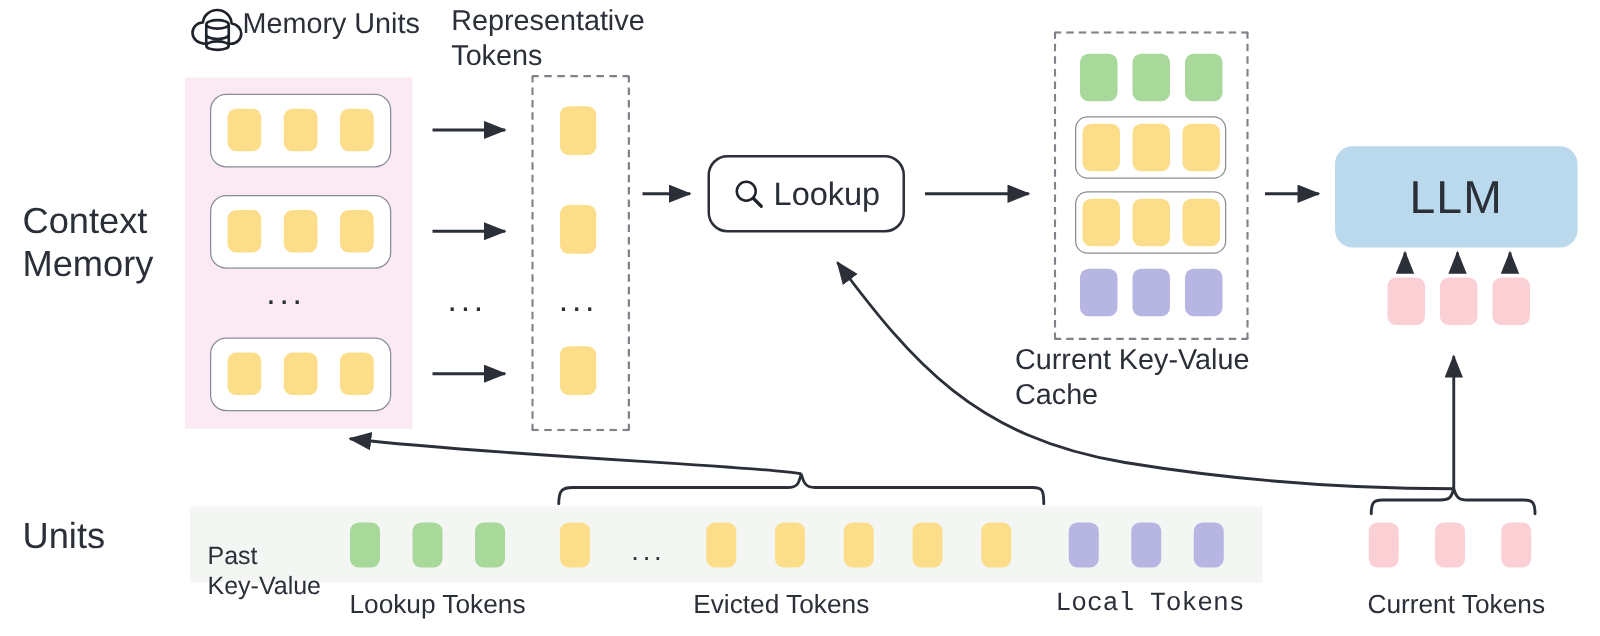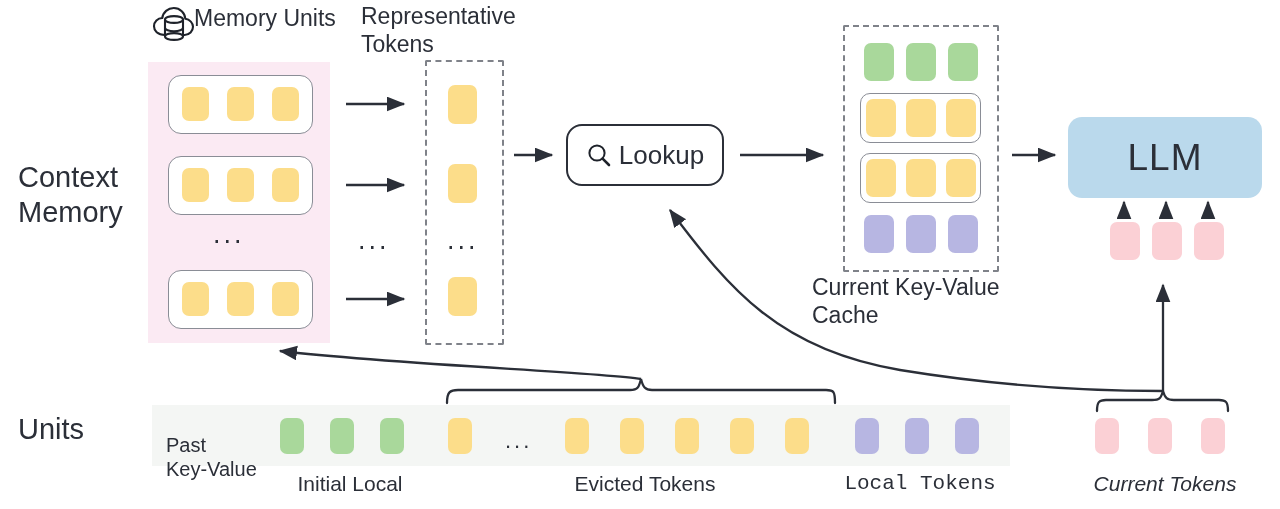--- a/index.html
+++ b/index.html
@@ -86,23 +86,23 @@
 
   
   #inputs-band{left:152px;top:405px;width:858px;height:61px;background:#f4f6f4;}
   #past-kv-label{left:166px;top:413px;font-size:20px;line-height:1.2;margin-top:20px;}
 
   .in-chip{width:24px;height:36px;top:418px;}
   #in-ellipsis{left:505px;top:428px;font-size:22px;letter-spacing:3px;}
 
   .cap{position:absolute;font-size:21px;text-align:center;top:472px;}
   #cap-initial{left:270px;width:160px;}
-  #cap-evicted{left:565px;width:160px;}
+  #cap-evicted{left:545px;width:160px;}
   #cap-local{left:840px;width:160px;font-family:Liberation Mono, monospace;}
-  #cap-current{left:1085px;width:160px;font-style:italic;}
+  #cap-current{left:1085px;width:160px;}
 
   svg.overlay{position:absolute;left:0;top:0;width:1280px;height:509px;
               pointer-events:none;overflow:visible;}
 </style>
 </head>
 <body>
 
 <div class="lbl" id="context-memory-label">Context<br>Memory</div>
 <div class="lbl" id="inputs-label">Units</div>
 
@@ -193,21 +193,21 @@
 <div class="chip chip-y in-chip" style="left:675px"></div>
 <div class="chip chip-y in-chip" style="left:730px"></div>
 <div class="chip chip-y in-chip" style="left:785px"></div>
 <div class="chip chip-p in-chip" style="left:855px"></div>
 <div class="chip chip-p in-chip" style="left:905px"></div>
 <div class="chip chip-p in-chip" style="left:955px"></div>
 <div class="chip chip-k in-chip" style="left:1095px"></div>
 <div class="chip chip-k in-chip" style="left:1148px"></div>
 <div class="chip chip-k in-chip" style="left:1201px"></div>
 
-<div class="cap" id="cap-initial">Initial Local</div>
+<div class="cap" id="cap-initial">Lookup Tokens</div>
 <div class="cap" id="cap-evicted">Evicted Tokens</div>
 <div class="cap" id="cap-local">Local Tokens</div>
 <div class="cap" id="cap-current">Current Tokens</div>
 
 <svg class="overlay">
   <defs>
     <marker id="ah" markerWidth="9" markerHeight="9" refX="7.4" refY="3.2" orient="auto" markerUnits="strokeWidth">
       <path d="M0,0 L8,3.2 L0,6.4 z" fill="#2b2f38"></path>
     </marker>
   </defs>

